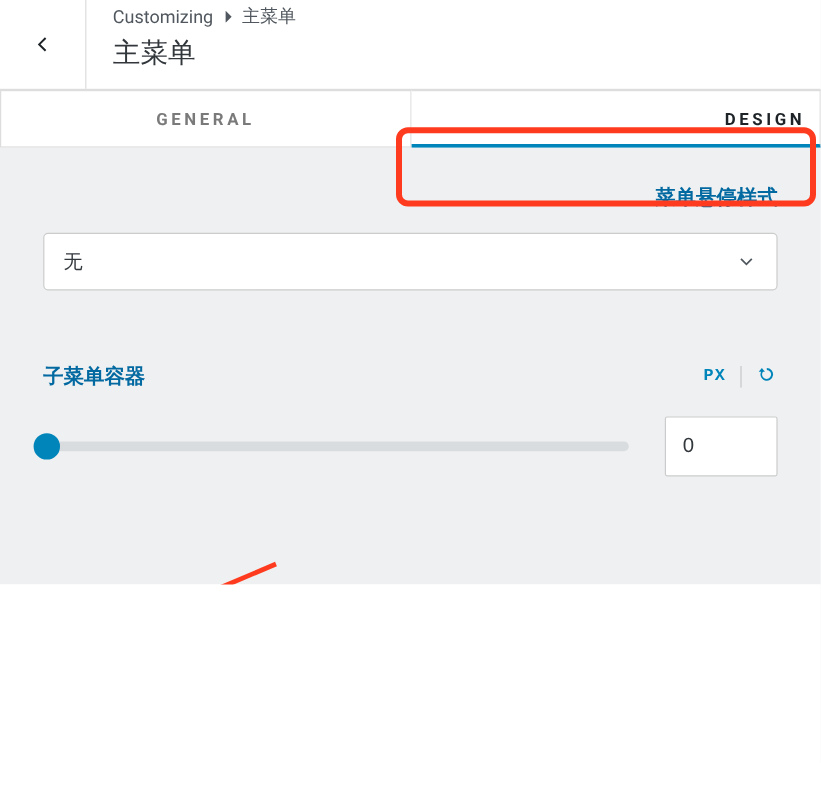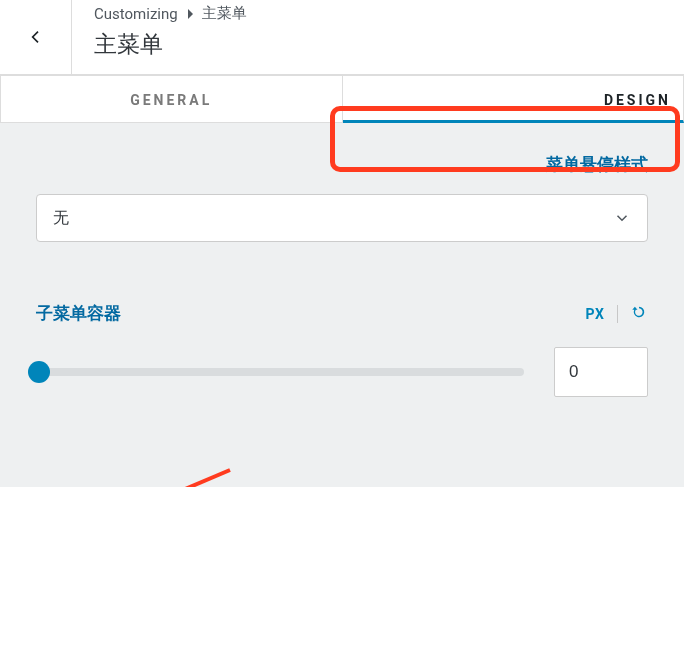--- a/index.html
+++ b/index.html
@@ -129,20 +129,21 @@
     display: flex;
     align-items: center;
     gap: 12px;
     color: #0085ba;
     font-weight: 700;
   }
   .unit {
     font-size: 14px;
     letter-spacing: 1px;
     cursor: pointer;
+    font-family: Liberation Mono, monospace;
   }
   .vsep {
     width: 1px;
     height: 18px;
     background: #c7c7c7;
   }
   .reset svg { width: 18px; height: 18px; fill: #0085ba; cursor: pointer; }
 
   .slider-row {
     display: flex;

